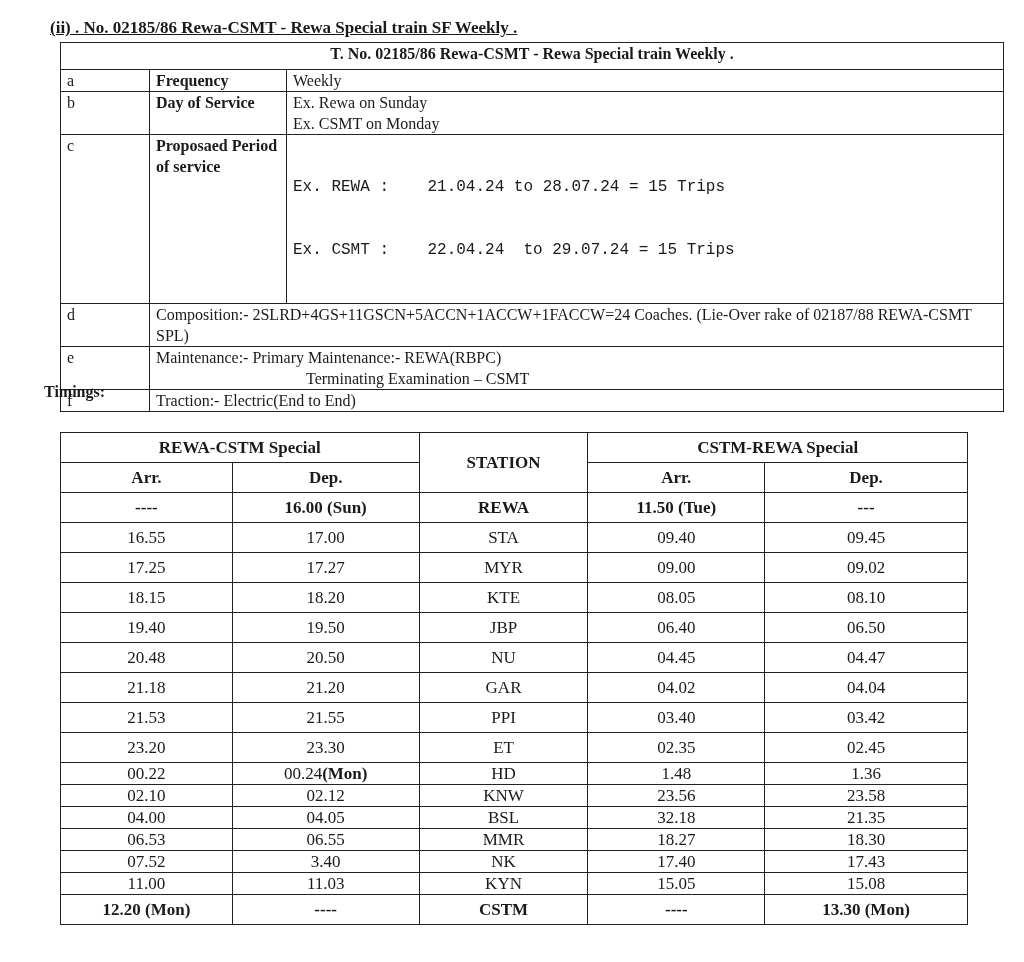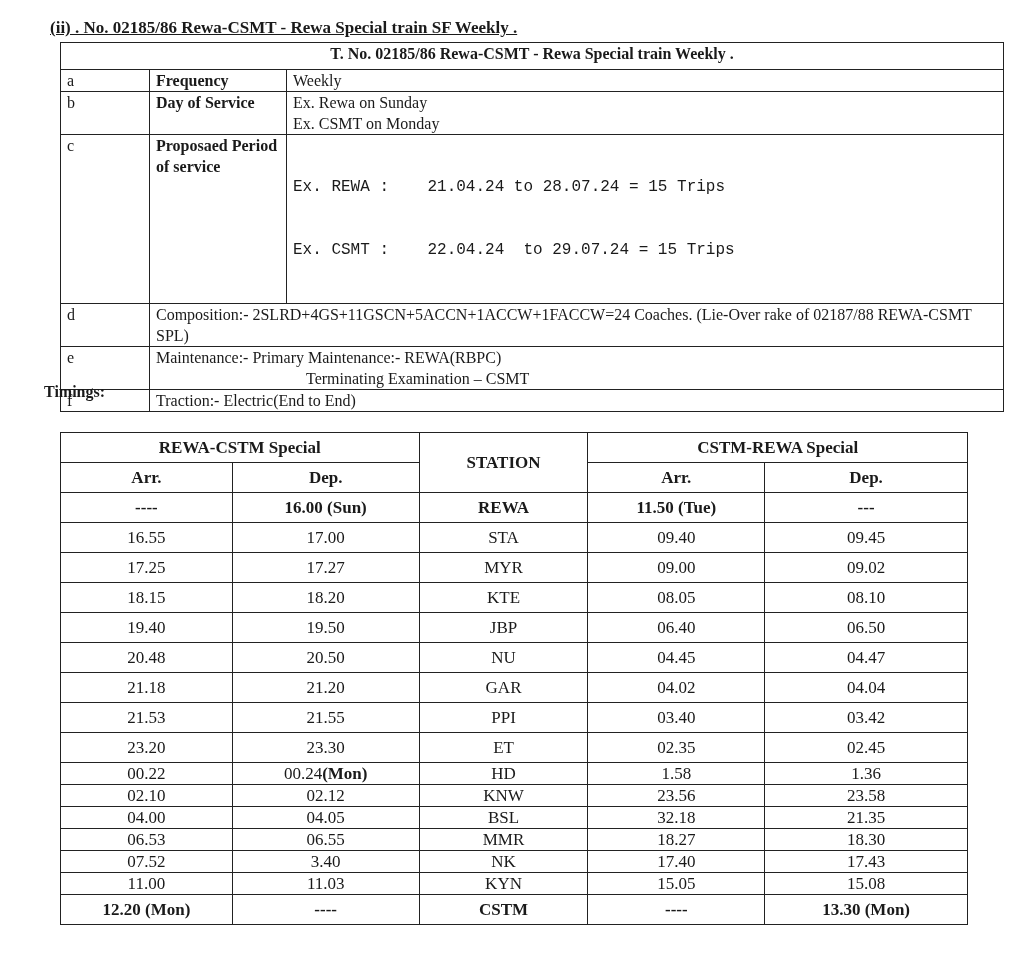--- a/index.html
+++ b/index.html
@@ -161,21 +161,21 @@
       <td>23.20</td>
       <td>23.30</td>
       <td>ET</td>
       <td>02.35</td>
       <td>02.45</td>
     </tr>
     <tr class="small">
       <td>00.22</td>
       <td><span>00.24</span><b>(Mon)</b></td>
       <td>HD</td>
-      <td>1.58</td>
+      <td>1.48</td>
       <td>1.36</td>
     </tr>
     <tr class="small">
       <td>02.10</td>
       <td>02.12</td>
       <td>KNW</td>
       <td>23.56</td>
       <td>23.58</td>
     </tr>
     <tr class="small">

